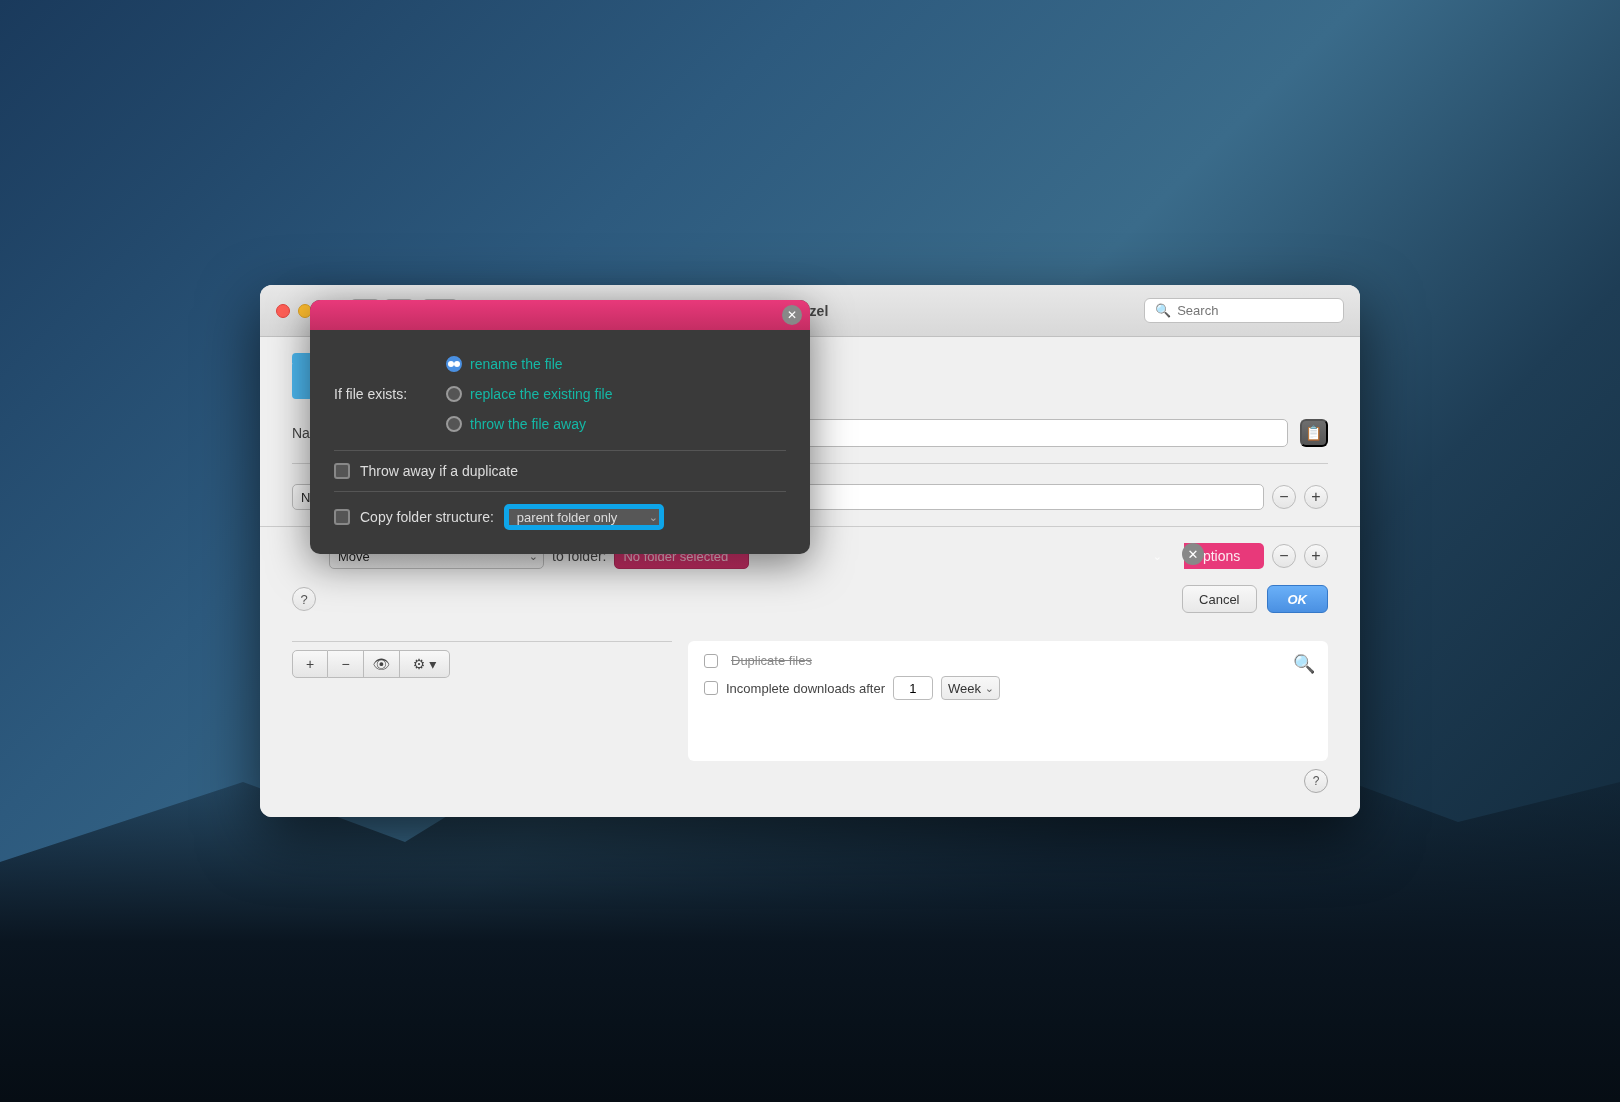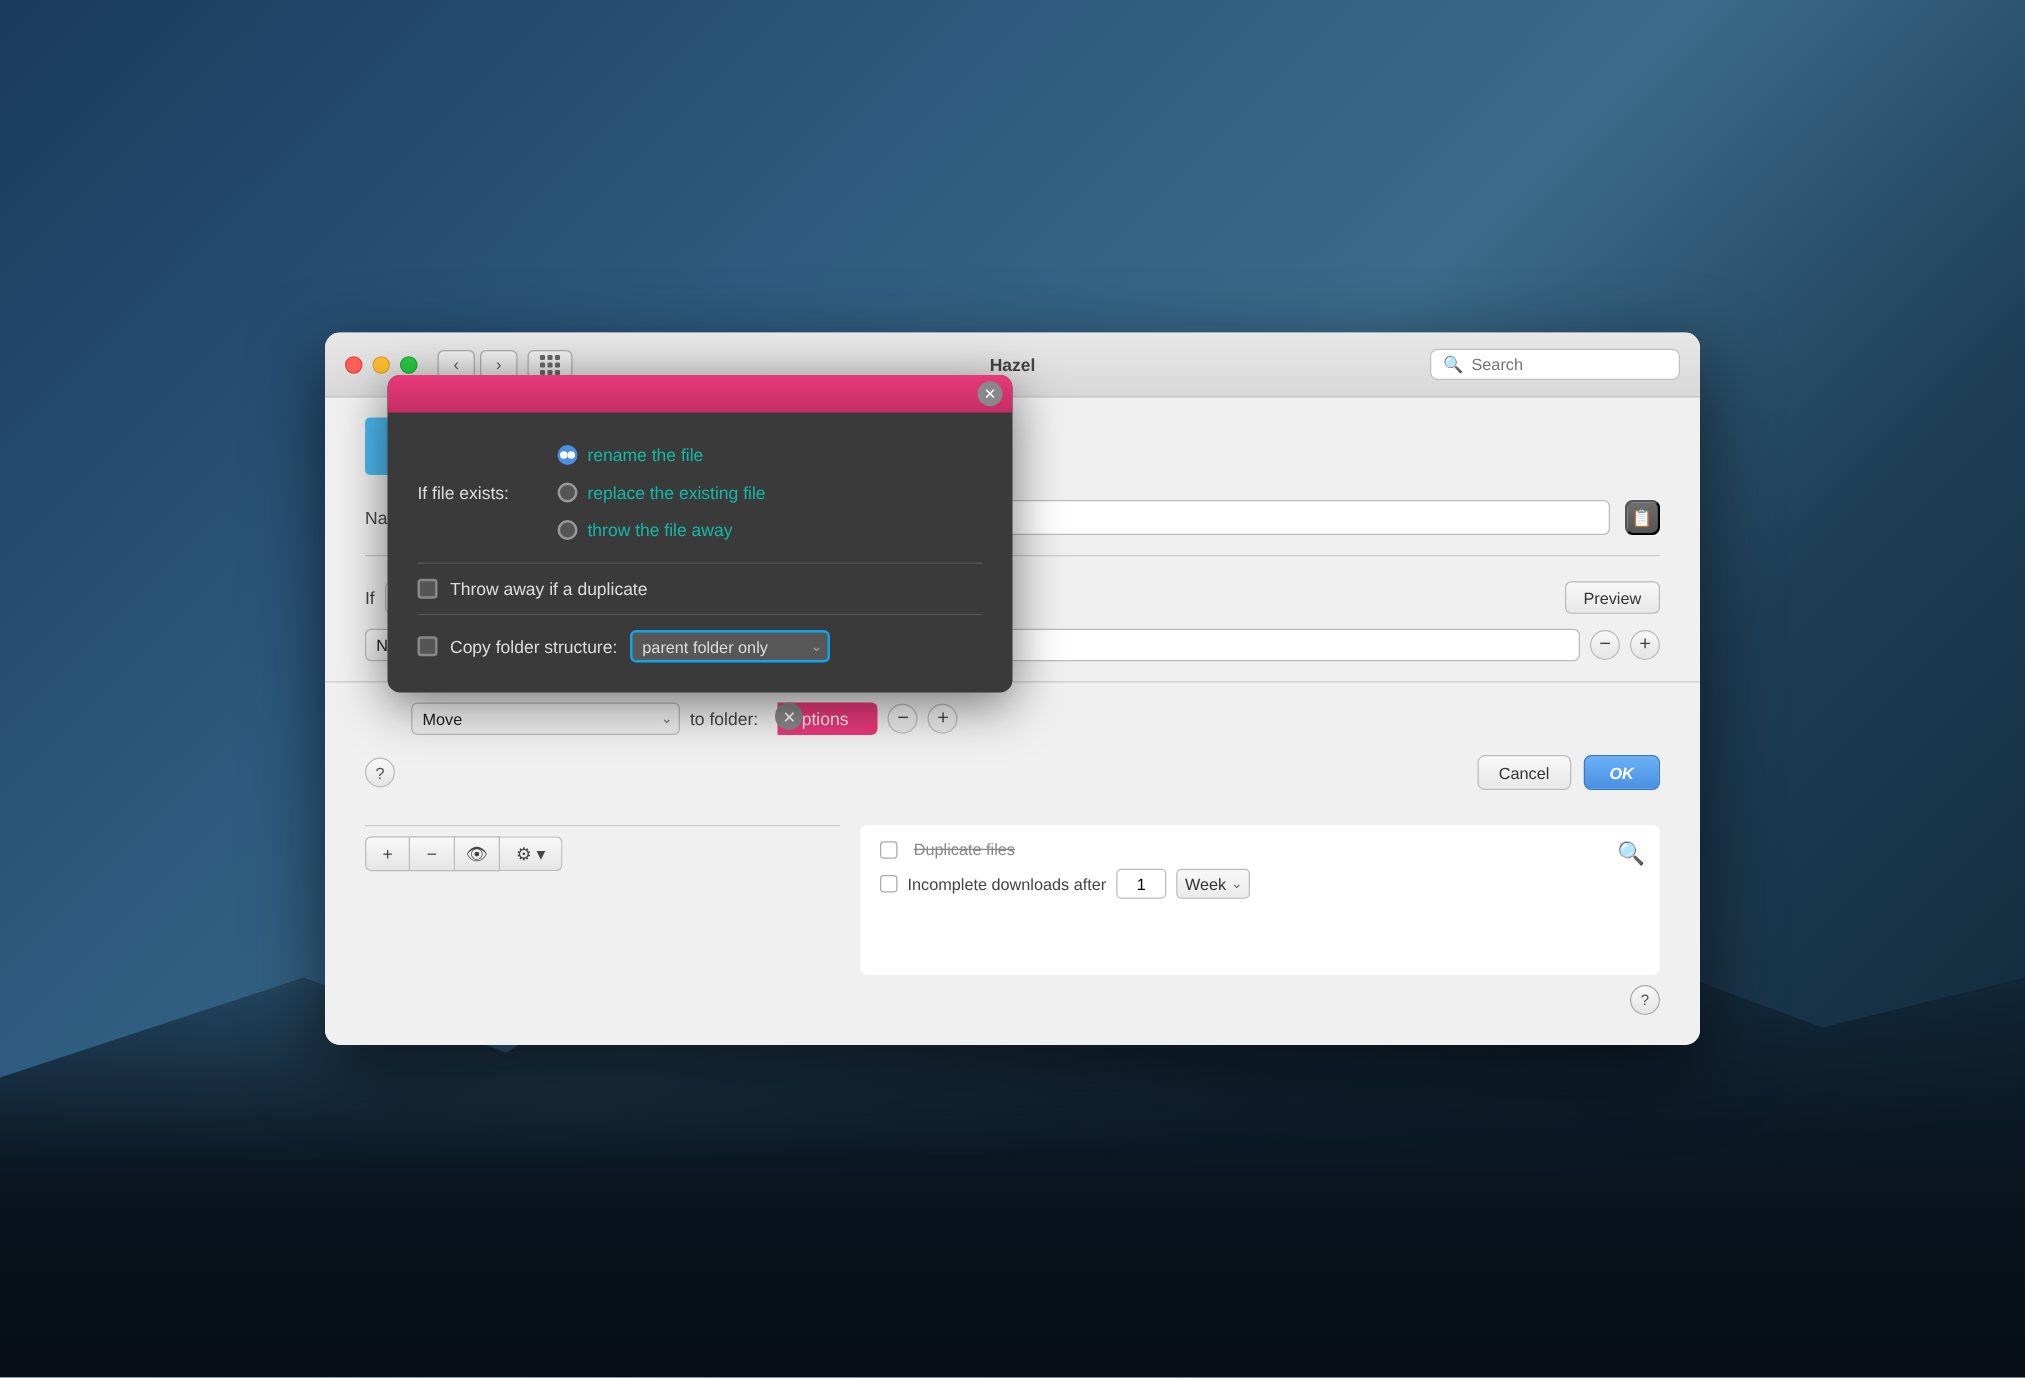--- a/index.html
+++ b/index.html
@@ -599,21 +599,21 @@
     }
 
     .popup-select-wrapper {
       position: relative;
       display: inline-block;
     }
 
     .popup-select {
       height: 26px;
       background: rgba(255,255,255,0.15);
-      border: 2px solid #0ea5e9;
+      border: 5px solid #0ea5e9;
       border-radius: 5px;
       padding: 0 20px 0 8px;
       font-size: 13px;
       color: #ddd;
       cursor: pointer;
       appearance: none;
       -webkit-appearance: none;
       min-width: 160px;
     }
 
@@ -768,30 +768,20 @@
       <span class="folder-name">Scratch</span>
     </div>
 
     <div class="name-row">
       <span class="name-label">Name:</span>
       <input class="name-input" type="text" value="New Rule" style="">
       <button class="note-btn">📋</button>
     </div>
 
     <div class="conditions-section">
-      <div class="conditions-header">
-        <span class="if-label">If</span>
-        <div class="select-wrapper">
-          <select class="select-control">
-            <option>all</option>
-          </select>
-        </div>
-        <span class="if-label">of the following conditions are met</span>
-        <button class="preview-btn">Preview</button>
-      </div>
 
       <div class="condition-row">
         <div class="select-wrapper condition-field">
           <select class="select-control" style="width:100%">
             <option>Name</option>
           </select>
         </div>
         <div class="select-wrapper condition-op">
           <select class="select-control" style="width:100%">
             <option>is</option>
@@ -807,20 +797,25 @@
 
     <div class="actions-section">
 
       <div class="action-row">
         <div class="select-wrapper action-select">
           <select class="select-control" style="width:100%">
             <option>Move</option>
           </select>
         </div>
         <span class="to-folder-label">to folder:</span>
+        <div class="folder-select-wrapper">
+          <select class="folder-select">
+            <option>No folder selected</option>
+          </select>
+        </div>
 
         <div style="position:relative; width:0; height:0;">
           <button class="close-x-btn" style="position:absolute; right:-28px; top:-13px;">✕</button>
         </div>
         <div class="options-area">
           <span>Options</span>
         </div>
         <button class="minus-btn">−</button>
         <button class="plus-btn">+</button>
       </div>

